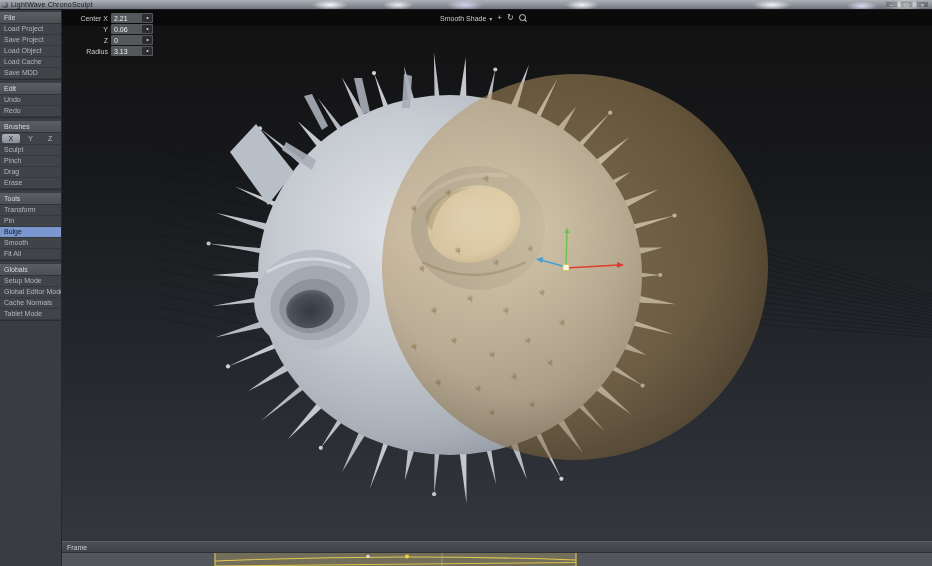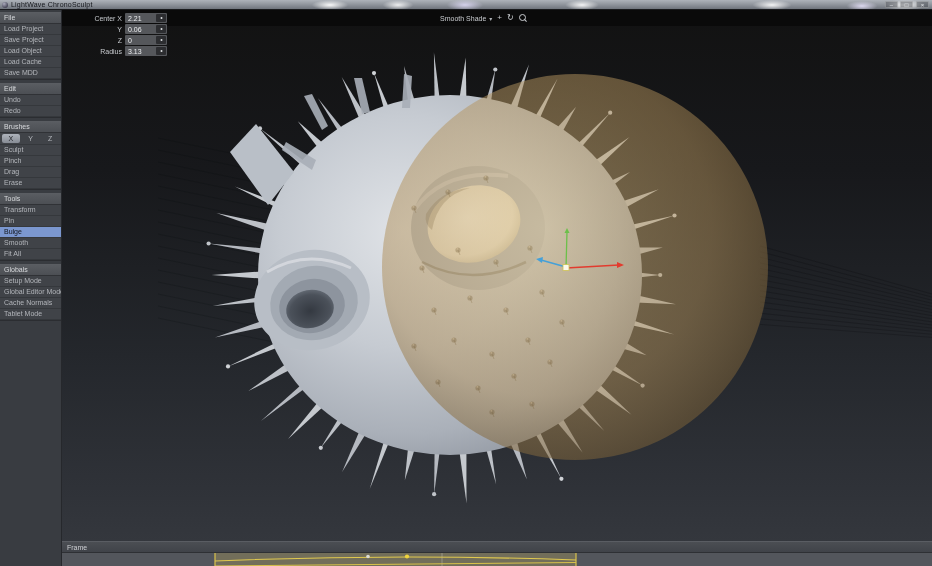--- a/index.html
+++ b/index.html
@@ -41,21 +41,21 @@
   .ax{flex:1;height:9px;line-height:9px;text-align:center;font-size:7px;color:#b3b6bb;border-radius:2px;}
   .ax.sel{background:linear-gradient(#aeb3bb,#878c95);color:#1a1c21;}
 
   
   #viewport{position:absolute;left:62px;top:10px;width:870px;height:531px;
     background:linear-gradient(#121212,#17181b 30%,#24272c 65%,#2f3238 90%,#34373d);}
   #vp-topbar{position:absolute;left:0;top:0;width:870px;height:16px;background:#0a0a0a;}
   #vp3d{position:absolute;left:0;top:0;}
 
   
-  #fields{position:absolute;left:18px;top:3px;}
+  #fields{position:absolute;left:4px;top:3px;}
   .frow{display:flex;align-items:center;height:10px;margin-bottom:1px;}
   .flabel{width:42px;text-align:right;font-size:7px;color:#c7cace;padding-right:3px;}
   .fbox{display:flex;align-items:center;background:#55575b;border-radius:1px;height:10px;}
   .fbox input{width:28px;height:10px;border:0;background:transparent;color:#eceef0;
               font-size:7px;font-family:inherit;padding:0 0 0 3px;outline:none;}
   .stepper{width:10px;height:8px;margin-right:1px;background:#2c2d30;border-radius:1px;
            color:#d8dadd;font-size:4px;line-height:8px;text-align:center;letter-spacing:-1px;}
 
   
   #shadebar{position:absolute;left:378px;top:2px;height:12px;display:flex;align-items:center;gap:5px;}

